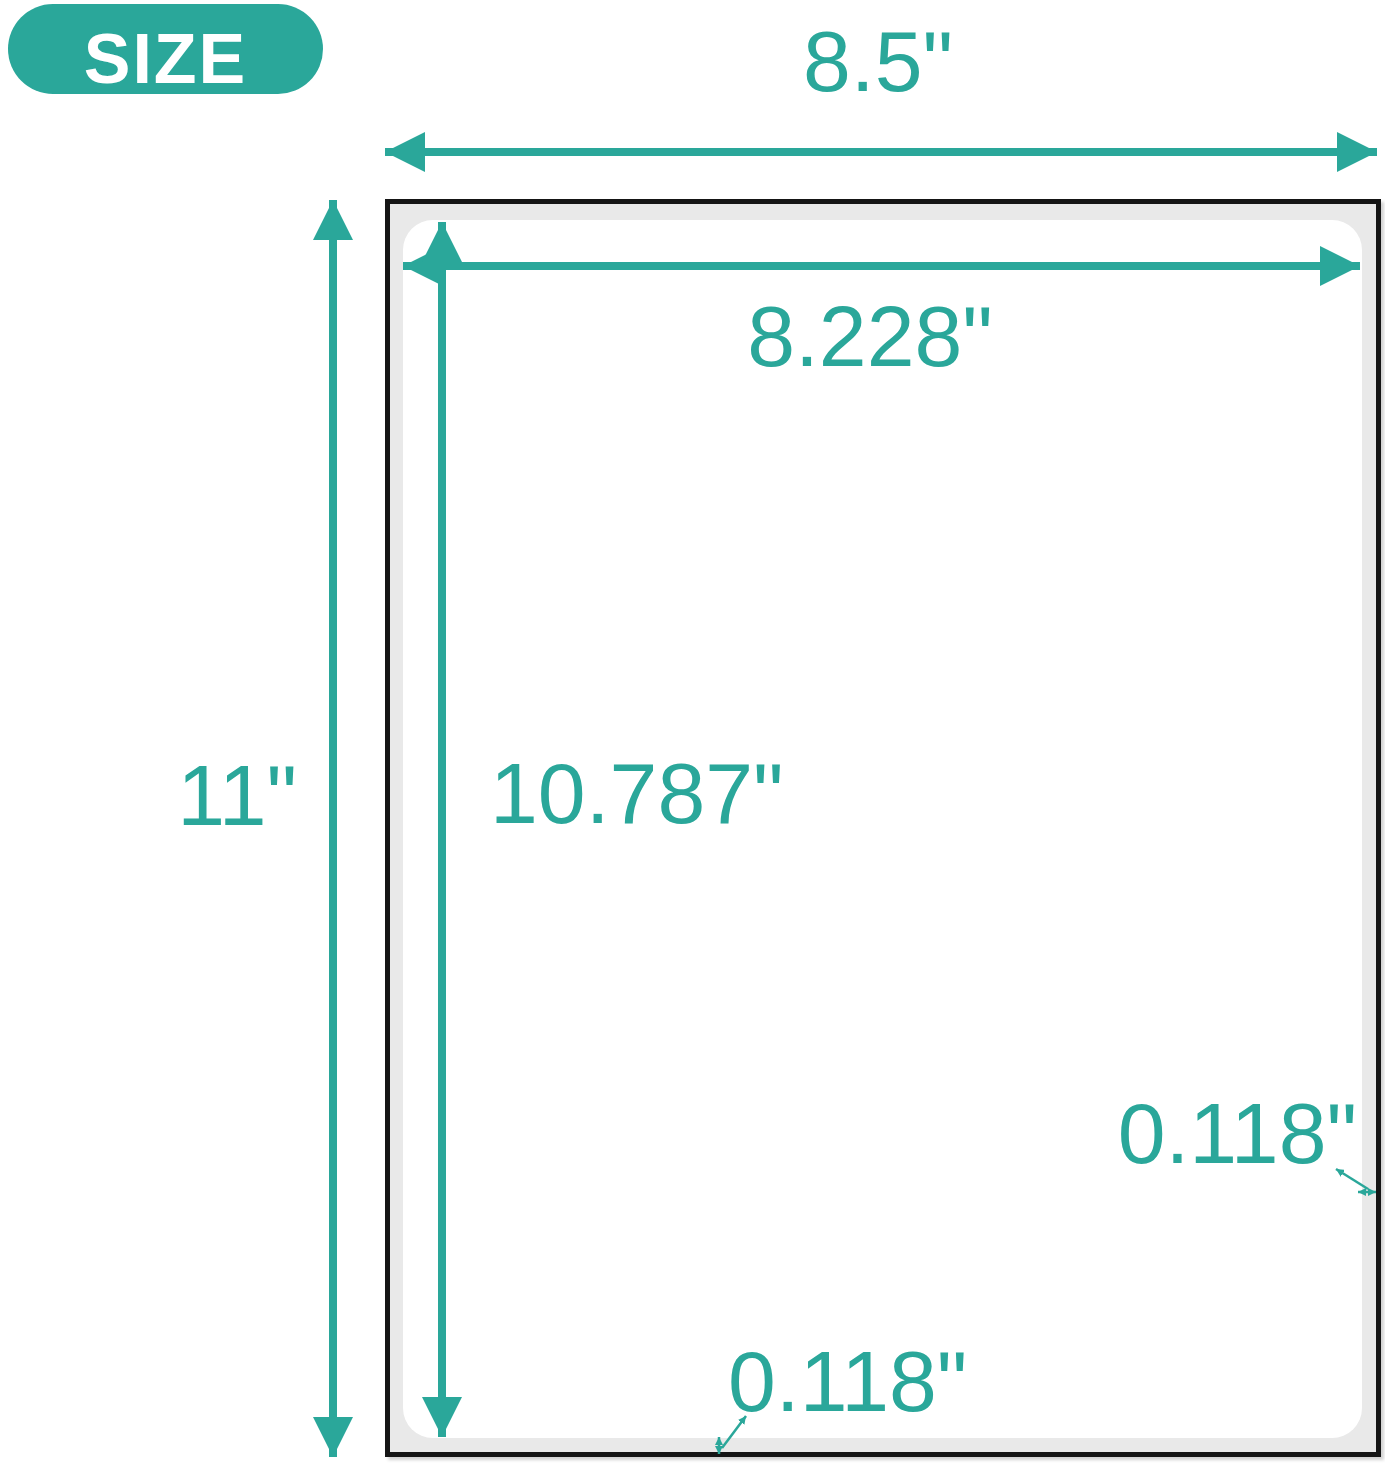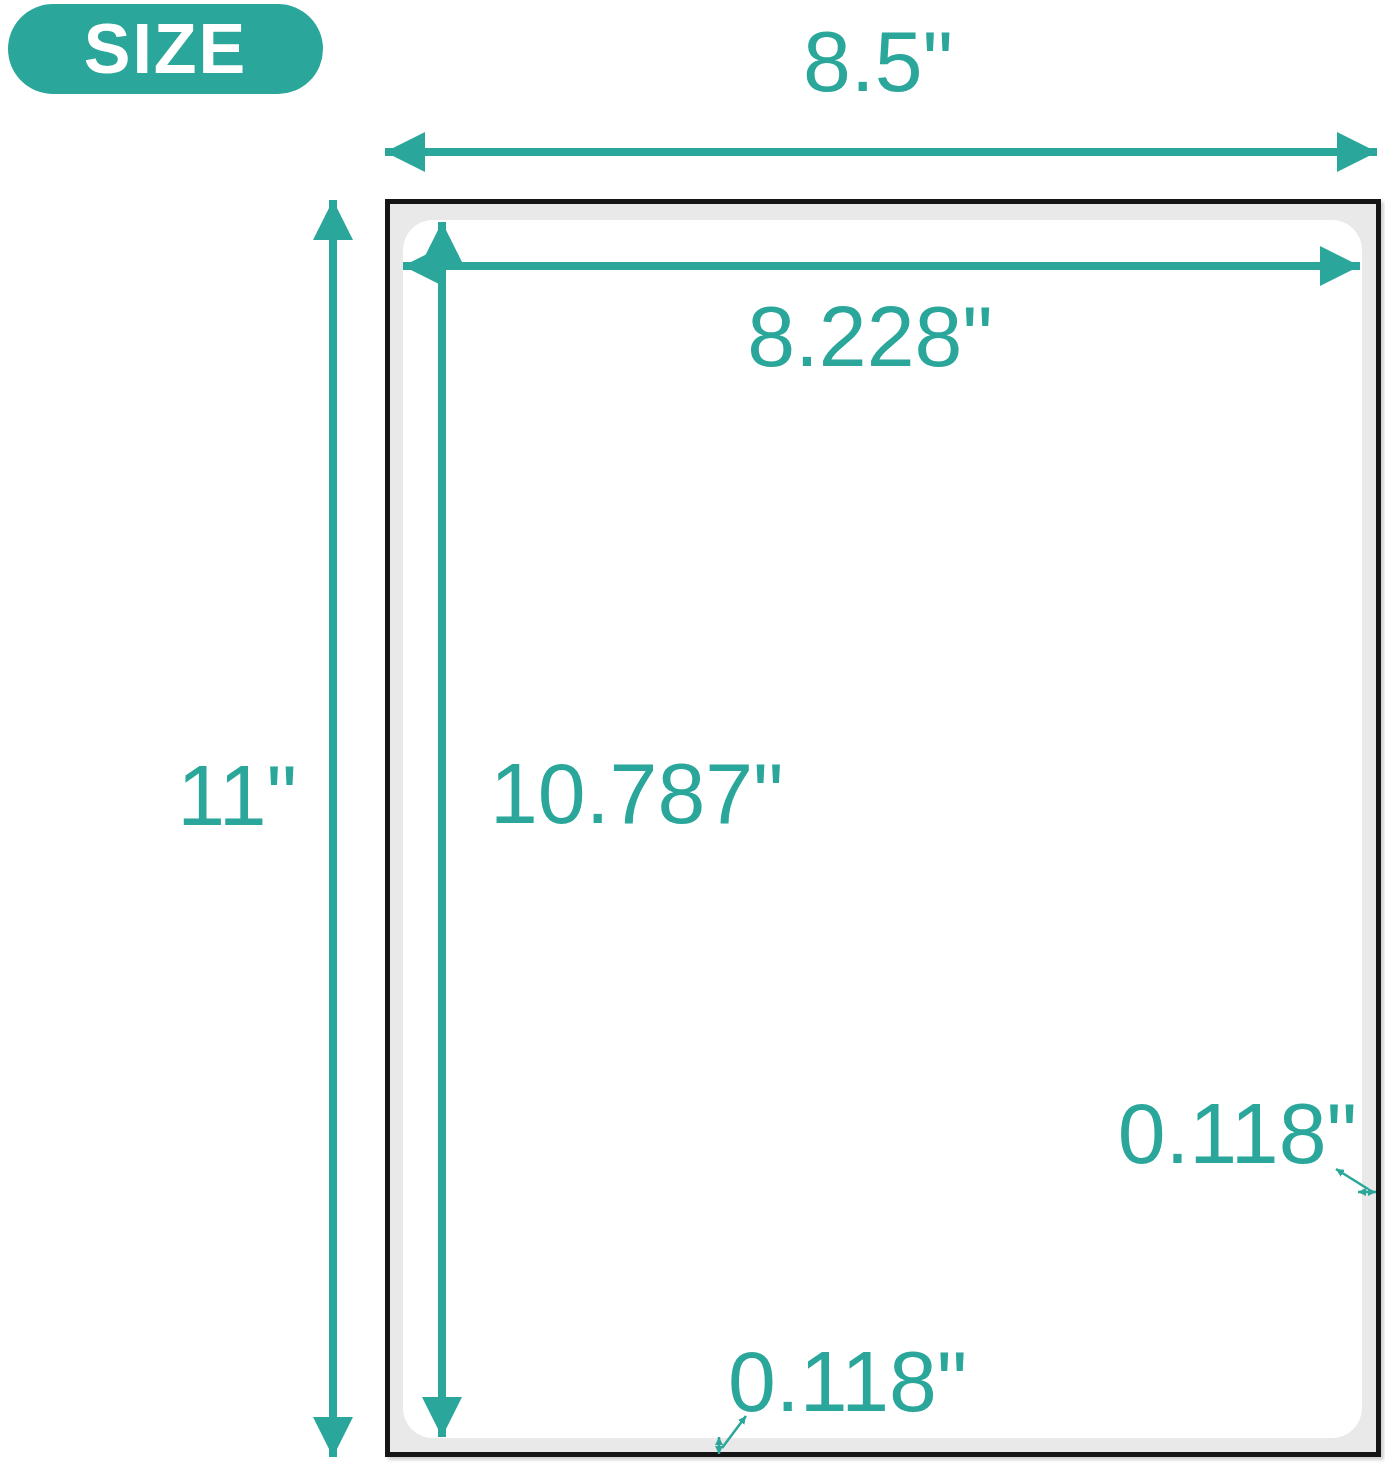--- a/index.html
+++ b/index.html
@@ -13,21 +13,21 @@
   }
 
   
   .badge {
     position: absolute;
     left: 8px; top: 4px;
     width: 315px; height: 90px;
     background: #2aa79a;
     border-radius: 45px;
     display: flex;
-    align-items: center;
+    align-items: flex-end;
     justify-content: center;
   }
   .badge span {
     color: #ffffff;
     font-size: 70px;
     font-weight: 700;
     letter-spacing: 2px;
     line-height: 1;
   }
 

